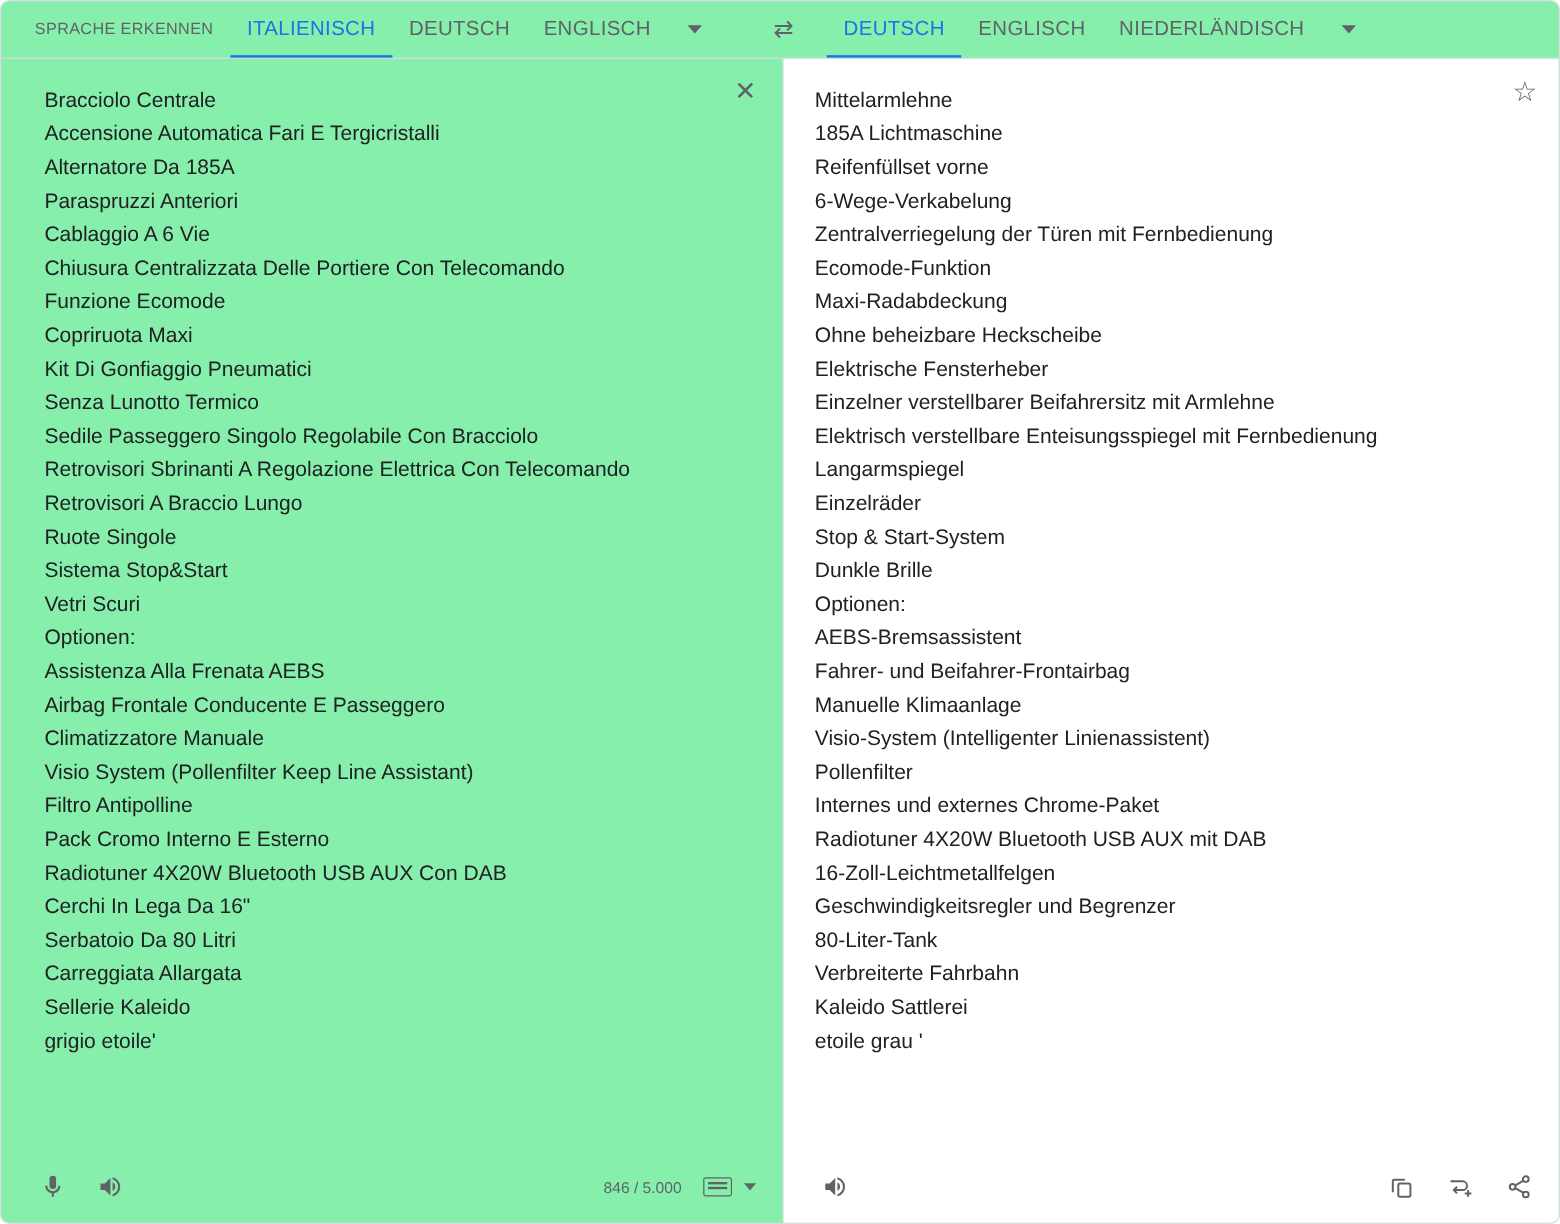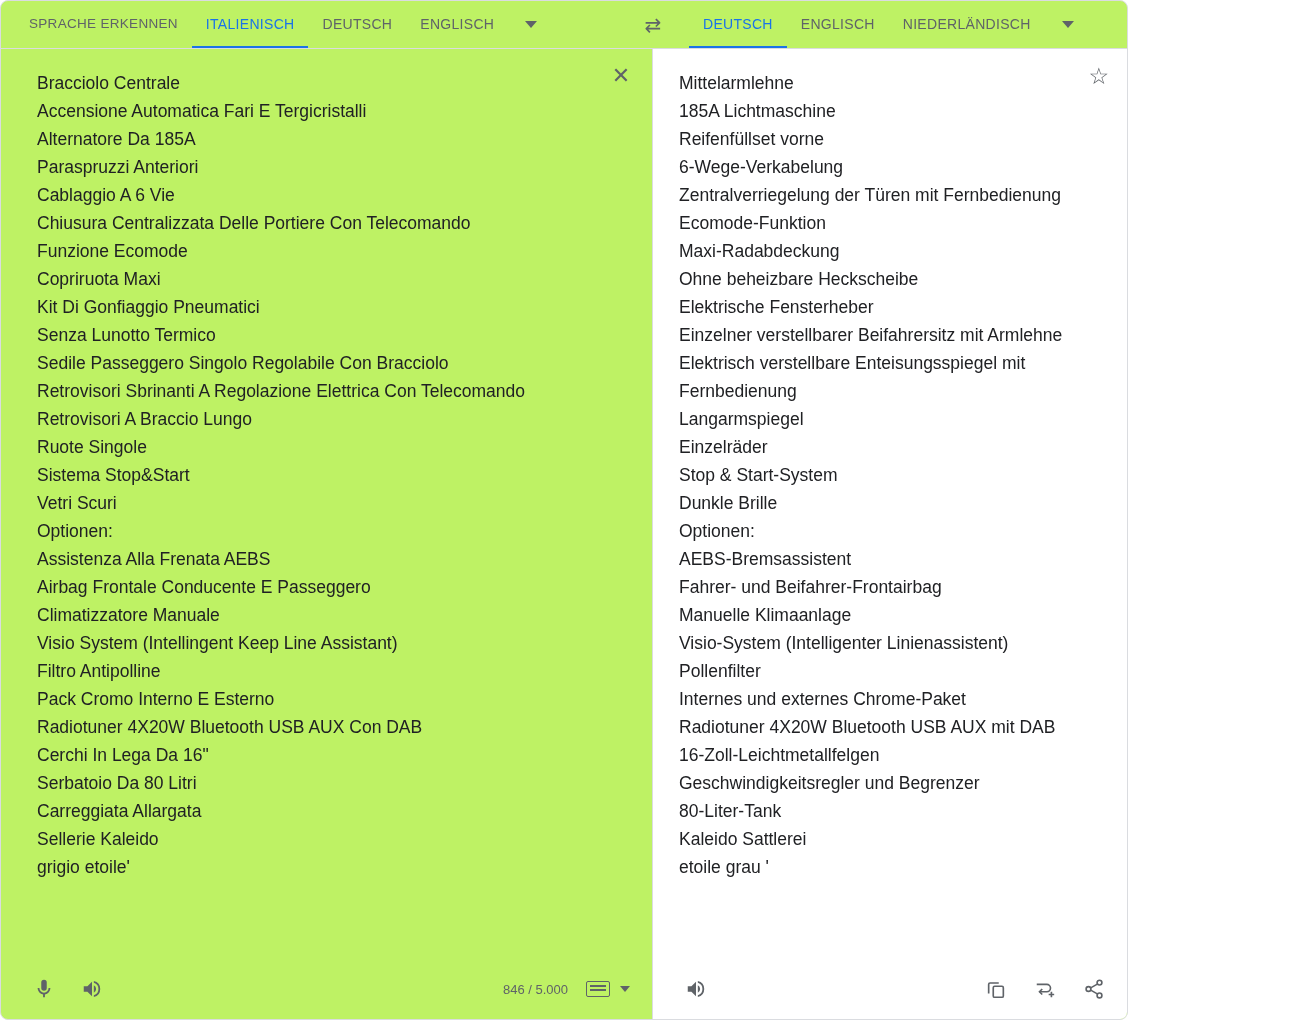--- a/index.html
+++ b/index.html
@@ -8,28 +8,28 @@
   }
   body {
     width: 1300px;
     height: 1020px;
     background: #ffffff;
     font-family: "Liberation Sans", sans-serif;
     color: #202124;
     overflow: hidden;
   }
   .app {
-    width: 1128px;
+    width: 1300px;
     height: 1020px;
     position: relative;
     box-sizing: border-box;
     border: 1px solid #dadce0;
     border-radius: 8px;
     overflow: hidden;
-    background: #bef264;
+    background: #86efac;
   }
 
   
   .langbar {
     height: 48px;
     display: flex;
     align-items: stretch;
     border-bottom: 1px solid #dadce0;
     box-sizing: border-box;
   }
@@ -51,21 +51,21 @@
   }
   .lang-right {
     flex: 1;
     box-sizing: border-box;
     padding-left: 12px;
   }
   .lang-tab {
     display: flex;
     align-items: center;
     padding: 0 14px;
-    font-size: 14px;
+    font-size: 17px;
     letter-spacing: 0.3px;
     color: #5f6368;
     cursor: pointer;
     border-bottom: 2px solid transparent;
     box-sizing: border-box;
     white-space: nowrap;
     user-select: none;
   }
   .lang-tab.detect {
     text-transform: uppercase;
@@ -269,21 +269,21 @@
         <div class="line">Sedile Passeggero Singolo Regolabile Con Bracciolo</div>
         <div class="line">Retrovisori Sbrinanti A Regolazione Elettrica Con Telecomando</div>
         <div class="line">Retrovisori A Braccio Lungo</div>
         <div class="line">Ruote Singole</div>
         <div class="line">Sistema Stop&amp;Start</div>
         <div class="line">Vetri Scuri</div>
         <div class="line">Optionen:</div>
         <div class="line">Assistenza Alla Frenata AEBS</div>
         <div class="line">Airbag Frontale Conducente E Passeggero</div>
         <div class="line">Climatizzatore Manuale</div>
-        <div class="line">Visio System (Intellingent Keep Line Assistant)</div>
+        <div class="line">Visio System (Pollenfilter Keep Line Assistant)</div>
         <div class="line">Filtro Antipolline</div>
         <div class="line">Pack Cromo Interno E Esterno</div>
         <div class="line">Radiotuner 4X20W Bluetooth USB AUX Con DAB</div>
         <div class="line">Cerchi In Lega Da 16"</div>
         <div class="line">Serbatoio Da 80 Litri</div>
         <div class="line">Carreggiata Allargata</div>
         <div class="line">Sellerie Kaleido</div>
         <div class="line">grigio etoile'</div>
       </div>
 
@@ -331,20 +331,21 @@
         <div class="line">AEBS-Bremsassistent</div>
         <div class="line">Fahrer- und Beifahrer-Frontairbag</div>
         <div class="line">Manuelle Klimaanlage</div>
         <div class="line">Visio-System (Intelligenter Linienassistent)</div>
         <div class="line">Pollenfilter</div>
         <div class="line">Internes und externes Chrome-Paket</div>
         <div class="line">Radiotuner 4X20W Bluetooth USB AUX mit DAB</div>
         <div class="line">16-Zoll-Leichtmetallfelgen</div>
         <div class="line">Geschwindigkeitsregler und Begrenzer</div>
         <div class="line">80-Liter-Tank</div>
+        <div class="line">Verbreiterte Fahrbahn</div>
         <div class="line">Kaleido Sattlerei</div>
         <div class="line">etoile grau '</div>
       </div>
 
       <div class="bottom">
         <div class="bottom-left-icons">
           <span class="ic">
             <svg width="22" height="22" viewBox="0 0 24 24" fill="currentColor">
               <path d="M3 9v6h4l5 5V4L7 9H3zm13.5 3a4.5 4.5 0 0 0-2.5-4.03v8.05A4.5 4.5 0 0 0 16.5 12zM14 3.23v2.06a7 7 0 0 1 0 13.42v2.06a9 9 0 0 0 0-17.54z"></path>
             </svg>

